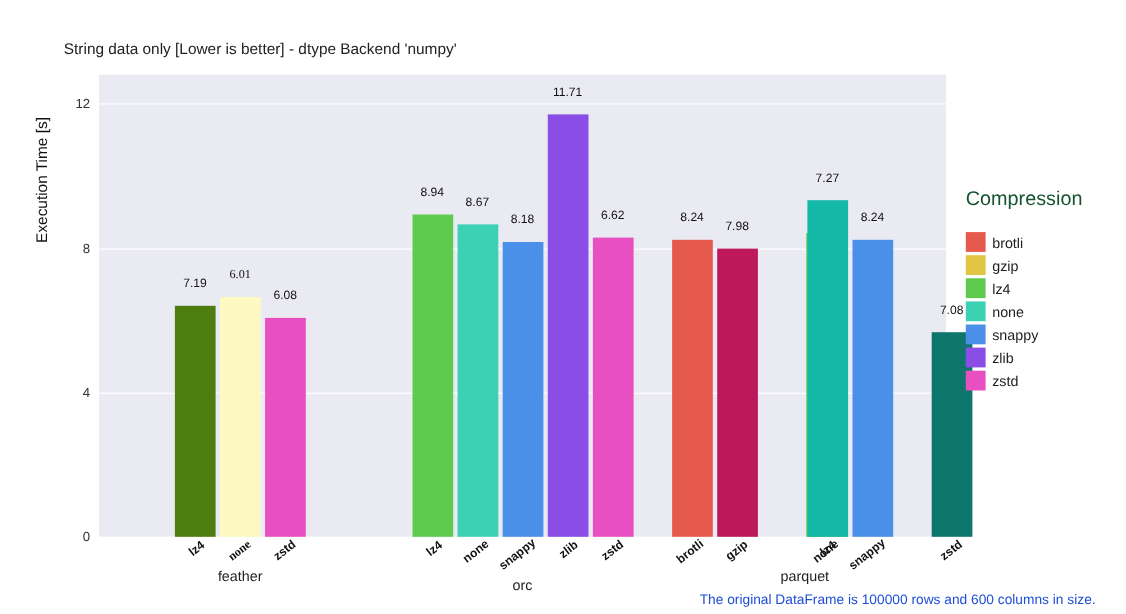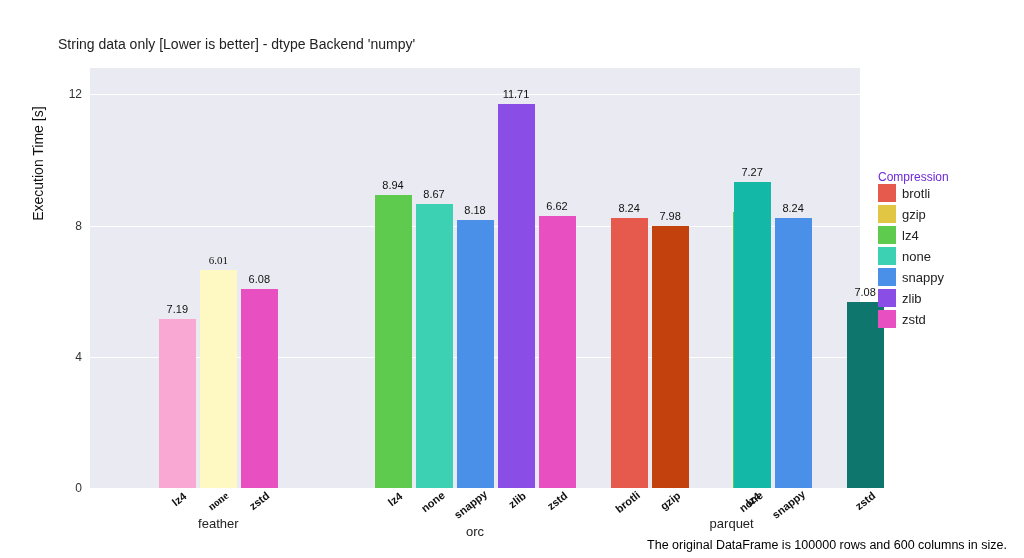--- a/index.html
+++ b/index.html
@@ -65,38 +65,38 @@
   .x-axis-label {
     position: absolute;
     left: 90px; width: 770px;
     top: 526px;
     text-align: center;
     font-size: 14px;
     color: #111;
   }
   .footer-note {
     position: absolute;
-    right: 17px;
+    right: 28px;
     bottom: 6px;
     font-size: 12.5px;
-    color: #000000;
+    color: #1d4ed8;
   }
   .bar {
     position: absolute;
     bottom: 0;
   }
   .bar-val {
     position: absolute;
     bottom: 100%;
     left: 50%;
     transform: translateX(-50%);
     font-size: 11px;
     color: #111;
     white-space: nowrap;
-    padding-bottom: 4px;
+    padding-bottom: 14px;
   }
   .bar-cat {
     position: absolute;
     top: 100%;
     left: 50%;
     transform-origin: left top;
     transform: rotate(-38deg) translate(-85%, 4px);
     font-size: 11px;
     font-weight: 700;
     color: #111;
@@ -111,23 +111,23 @@
     text-align: center;
     transform: translateX(-50%);
   }
   .legend {
     position: absolute;
     left: 878px;
     top: 170px;
     width: 140px;
   }
   .legend-title {
-    font-size: 12px;
-    color: #6d28d9;
-    margin-bottom: 0;
+    font-size: 18px;
+    color: #14532d;
+    margin-bottom: 20px;
   }
   .legend-item {
     display: flex;
     align-items: center;
     gap: 6px;
     margin-bottom: 3px;
     font-size: 13px;
     color: #222;
   }
   .legend-swatch {
@@ -146,21 +146,21 @@
 
   <div class="plot-area" id="plot">
       <div class="grid-line" style="top: 420px;"></div>
       <div class="y-tick-label" style="top: 420px;">0</div>
       <div class="grid-line" style="top: 288.75px;"></div>
       <div class="y-tick-label" style="top: 288.75px;">4</div>
       <div class="grid-line" style="top: 157.5px;"></div>
       <div class="y-tick-label" style="top: 157.5px;">8</div>
       <div class="grid-line" style="top: 26.25px;"></div>
       <div class="y-tick-label" style="top: 26.25px;">12</div>
-      <div class="bar" style="left: 68.8333px; width: 37px; height: 169px; background: #f9a8d4; margin-top: 37px;">
+      <div class="bar" style="left: 68.8333px; width: 37px; height: 210px; background: #4d7c0f; margin-top: 37px;">
         <div class="bar-val">7.19</div>
         <div class="bar-cat">lz4</div>
       </div>
       <div class="bar" style="left: 109.833px; width: 37px; height: 218px; background: #fef9c3; font-family: Liberation Serif, serif;">
         <div class="bar-val">6.01</div>
         <div class="bar-cat">none</div>
       </div>
       <div class="bar" style="left: 150.833px; width: 37px; height: 199.5px; background: rgb(232, 79, 192);">
         <div class="bar-val">6.08</div>
         <div class="bar-cat">zstd</div>
@@ -184,21 +184,21 @@
       </div>
       <div class="bar" style="left: 448.5px; width: 37px; height: 272.016px; background: rgb(232, 79, 192);">
         <div class="bar-val">6.62</div>
         <div class="bar-cat">zstd</div>
       </div>
       <div class="group-label" style="left: 385px; margin-top: 36px;">orc</div>
       <div class="bar" style="left: 520.667px; width: 37px; height: 270.375px; background: rgb(230, 90, 77);">
         <div class="bar-val">8.24</div>
         <div class="bar-cat">brotli</div>
       </div>
-      <div class="bar" style="left: 561.667px; width: 37px; height: 261.844px; background: #c2410c;">
+      <div class="bar" style="left: 561.667px; width: 37px; height: 261.844px; background: #be185d;">
         <div class="bar-val">7.98</div>
         <div class="bar-cat">gzip</div>
       </div>
       <div class="bar" style="left: 602.667px; width: 37px; height: 275.953px; background: rgb(94, 203, 79); margin-left: 40px;">
         <div class="bar-val">8.41</div>
         <div class="bar-cat">lz4</div>
       </div>
       <div class="bar" style="left: 643.667px; width: 37px; height: 306px; background: #14b8a6;">
         <div class="bar-val">7.27</div>
         <div class="bar-cat">none</div>

